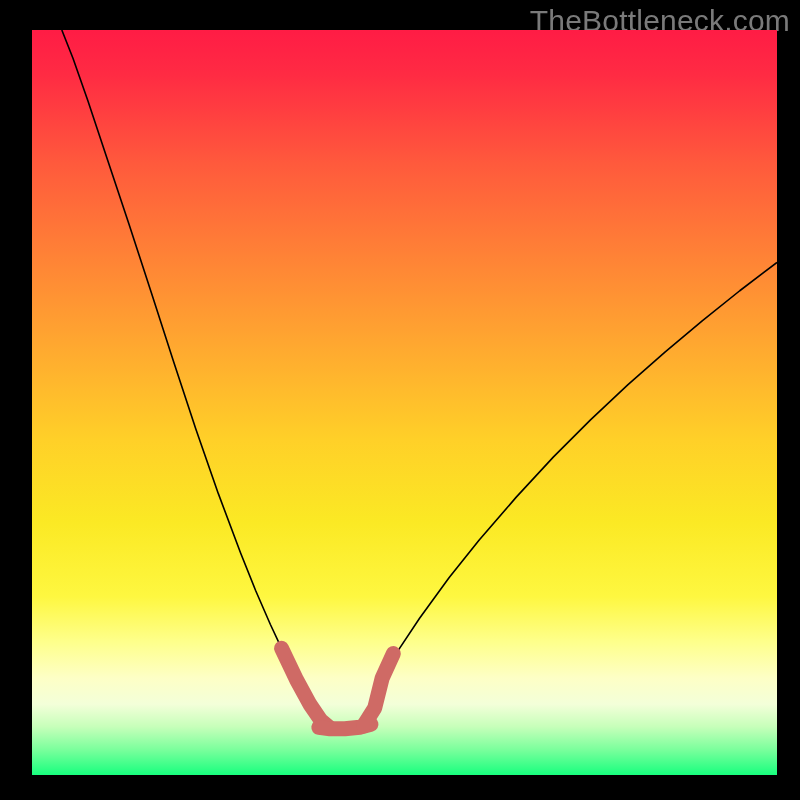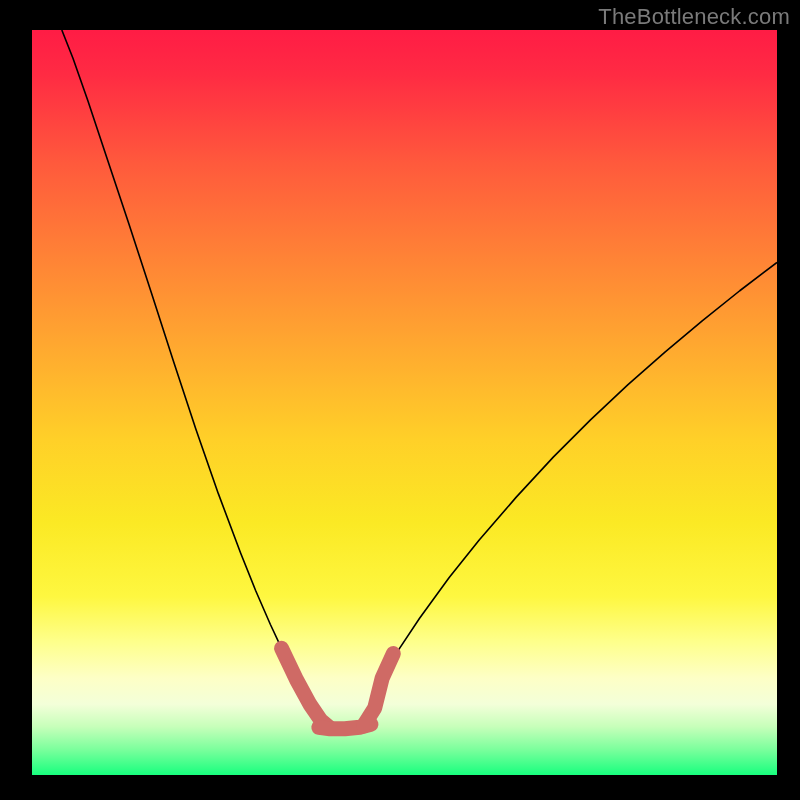--- a/index.html
+++ b/index.html
@@ -17,21 +17,21 @@
     left: 0;
     width: 800px;
     height: 800px;
     background: #000;
   }
   .watermark {
     position: absolute;
     top: 4px;
     right: 10px;
     color: #7a7a7a;
-    font-size: 22px;
+    font-size: 30px;
     letter-spacing: 0.2px;
     user-select: none;
   }
   svg {
     position: absolute;
     top: 0;
     left: 0;
   }
 </style>
 </head>

